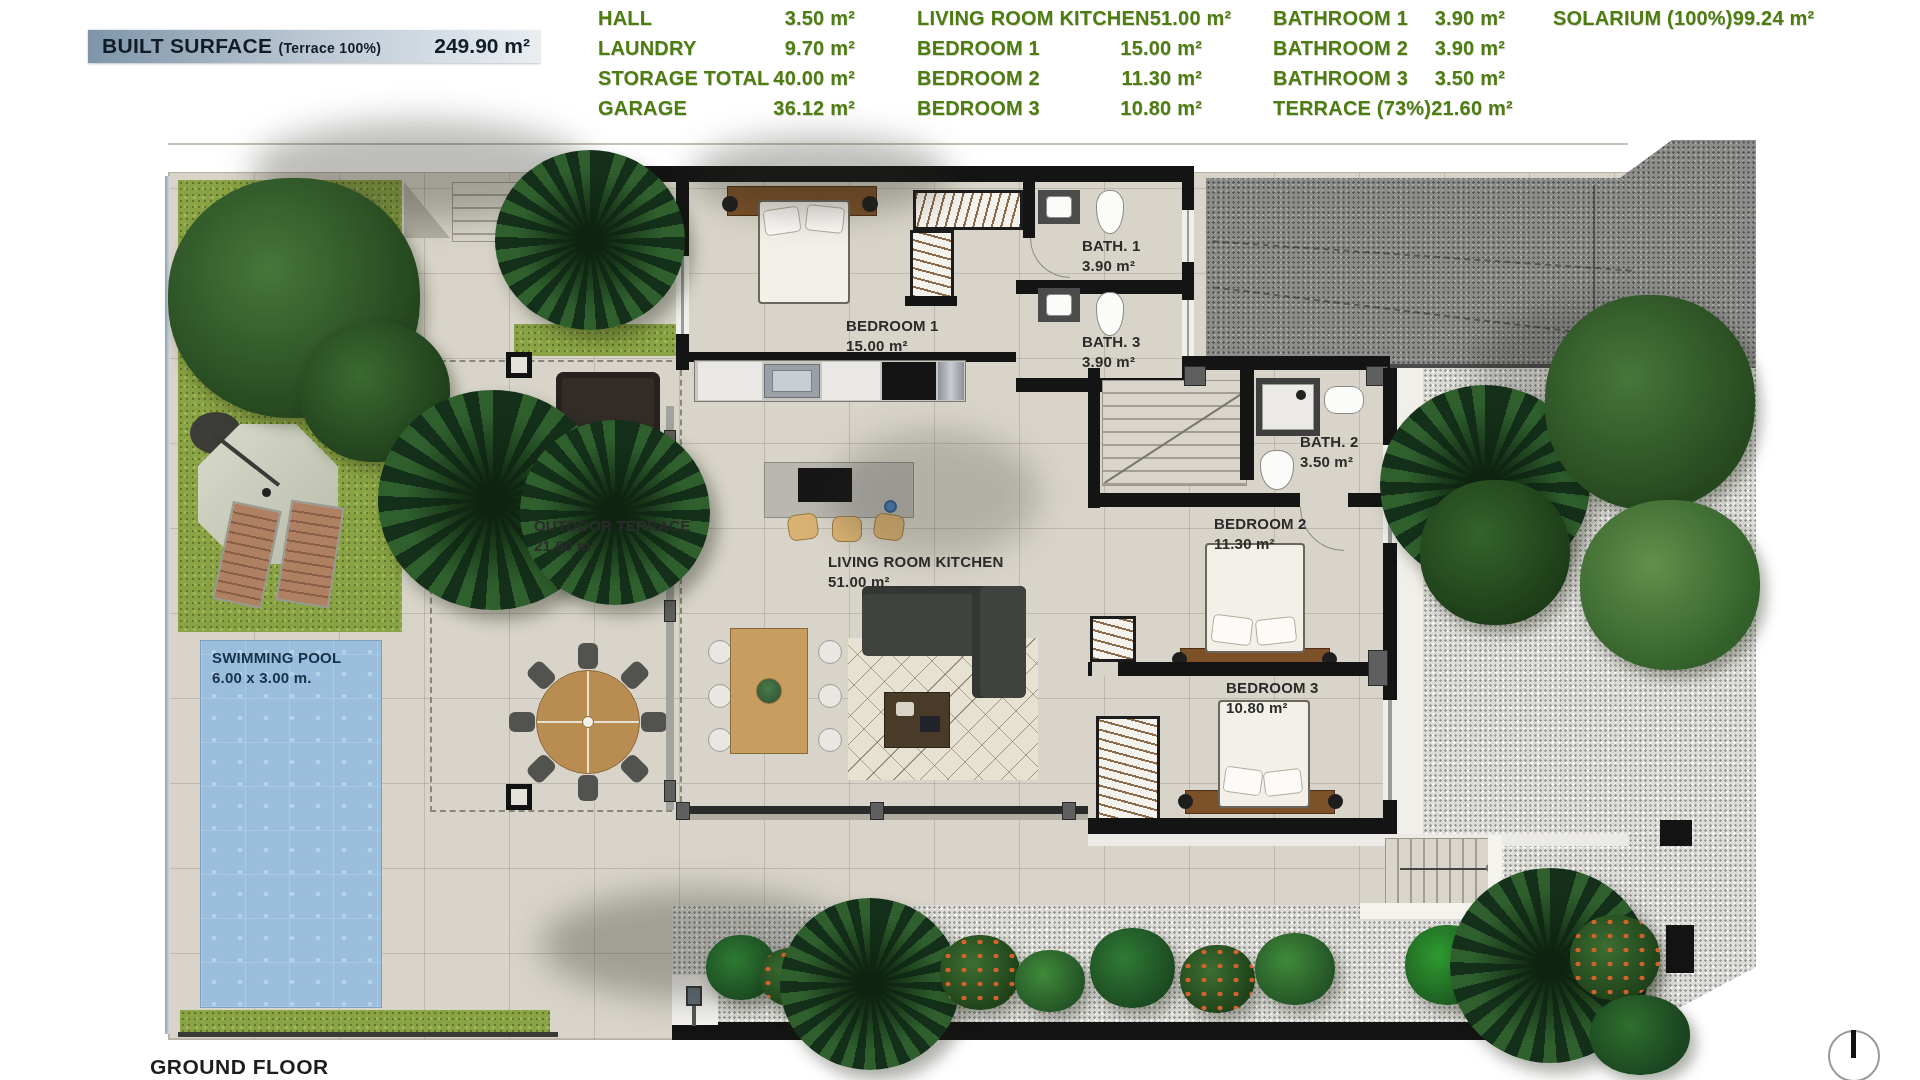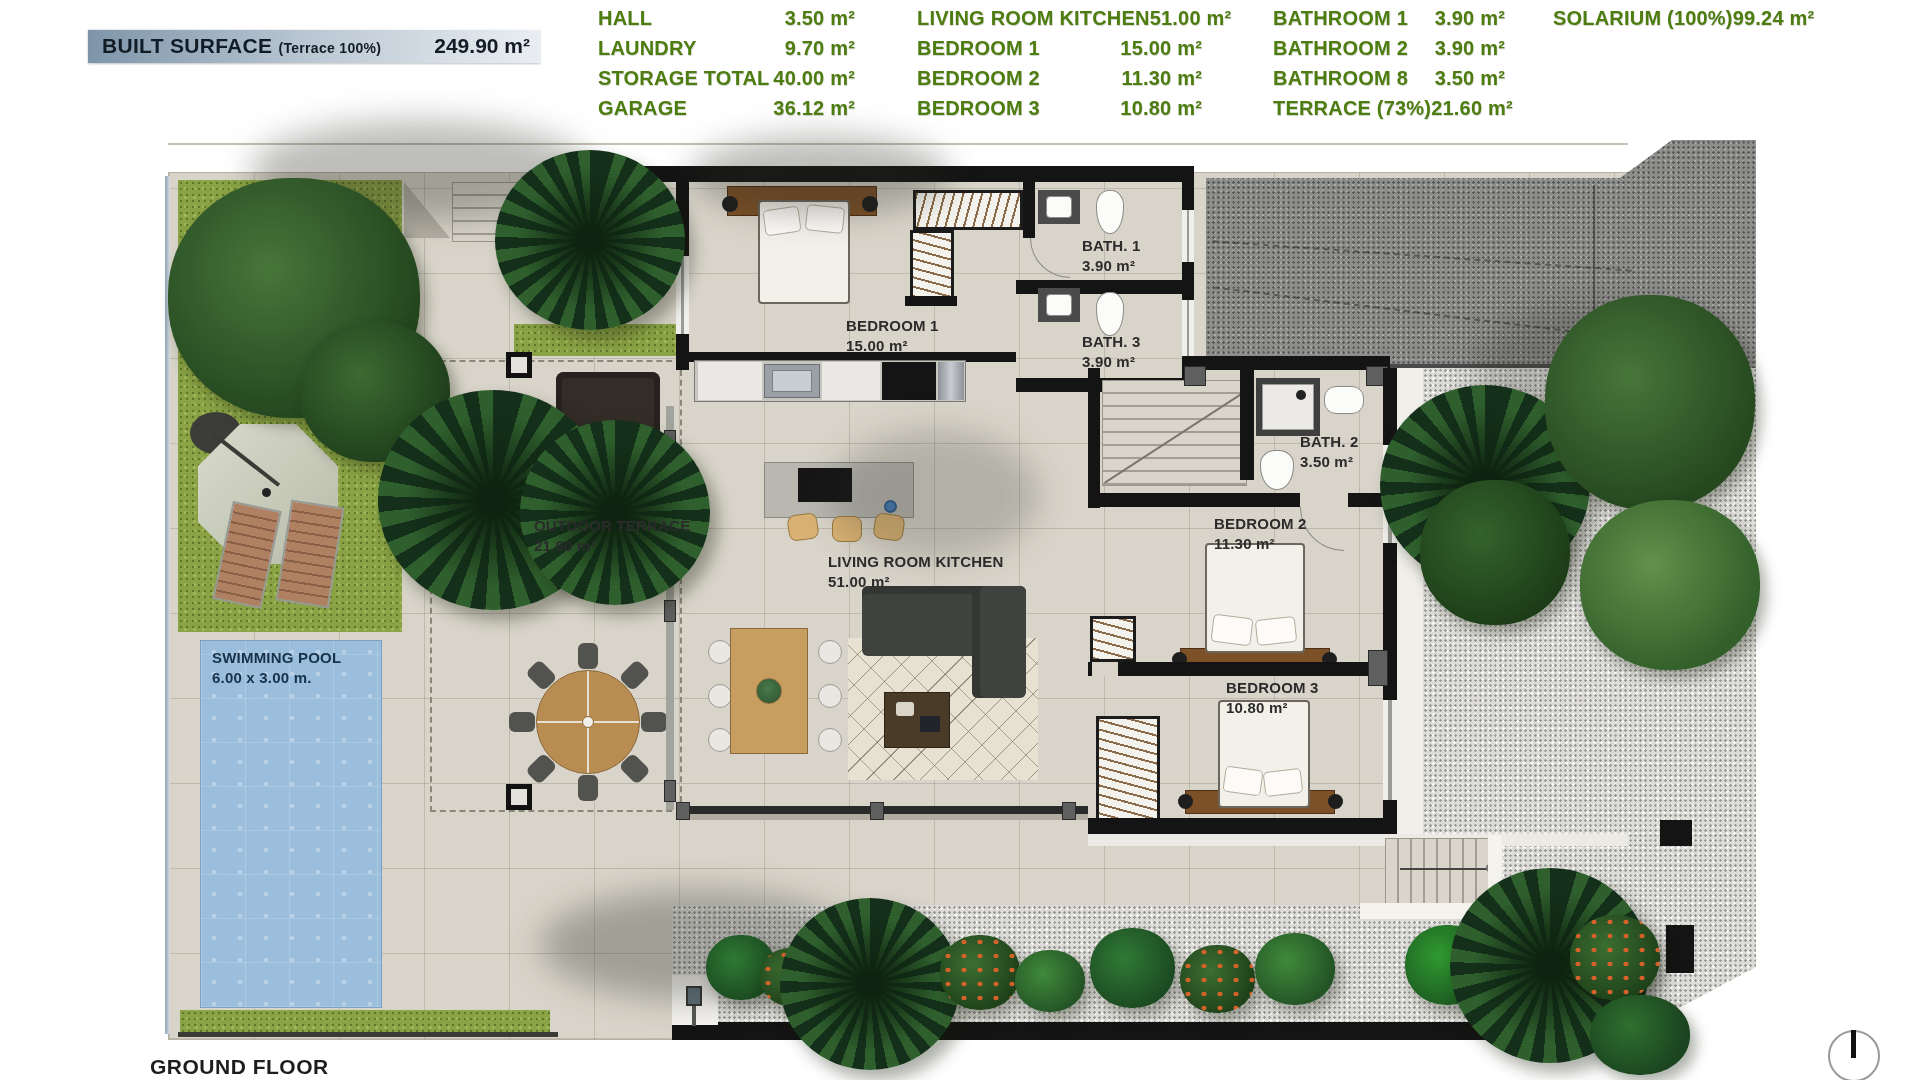--- a/index.html
+++ b/index.html
@@ -379,21 +379,21 @@
 
   <div class="abs trow" style="left:1273px;top:8px;width:232px;">
     <span>BATHROOM 1</span>
     <span>3.90 m²</span>
     </div>
   <div class="abs trow" style="left:1273px;top:38px;width:232px;">
     <span>BATHROOM 2</span>
     <span>3.90 m²</span>
     </div>
   <div class="abs trow" style="left:1273px;top:68px;width:232px;">
-    <span>BATHROOM 8</span>
+    <span>BATHROOM 3</span>
     <span>3.50 m²</span>
     </div>
   <div class="abs trow" style="left:1273px;top:98px;width:232px;">
     <span>TERRACE (73%)</span>
     <span>21.60 m²</span>
     </div>
 
   <div class="abs trow" style="left:1553px;top:8px;width:245px;">
     <span>SOLARIUM (100%)</span>
     <span>99.24 m²</span>

